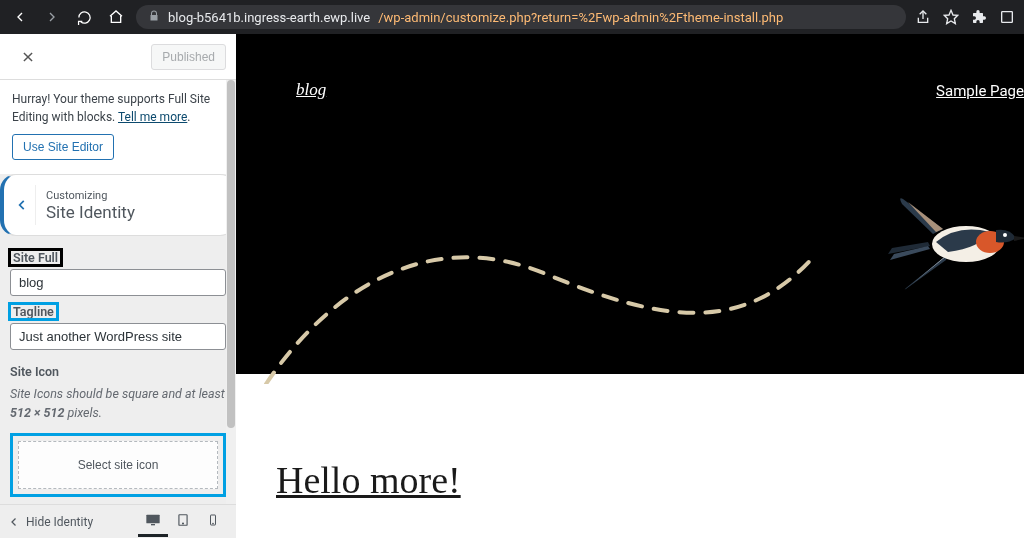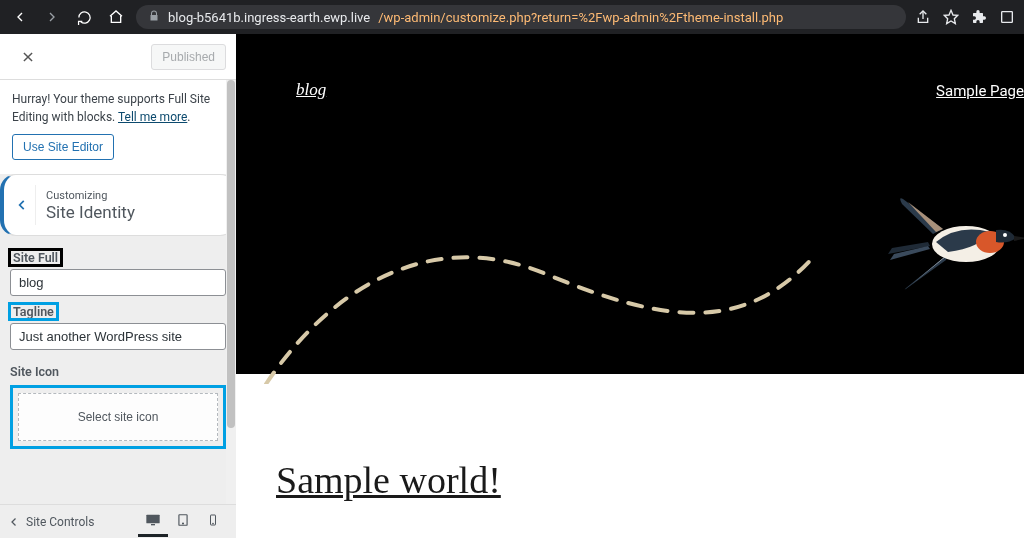--- a/index.html
+++ b/index.html
@@ -147,35 +147,38 @@
 
     <div class="controls">
       <span class="field-label hl-black">Site Full</span>
       <input class="text-input" value="blog" style="">
 
       <br>
       <span class="field-label hl-blue">Tagline</span>
       <input class="text-input" value="Just another WordPress site" style="">
 
       <div class="section-head">Site Icon</div>
+      <div class="desc">
+        <span>Site Icons should be square and at least </span><b>512 × 512</b><span> pixels.</span>
+      </div>
       <div class="select-icon-wrap">
         <button class="select-icon-btn">Select site icon</button>
       </div>
     </div>
 
     <div class="scroll-track">
       <div class="scroll-thumb"></div>
     </div>
 
     <div class="sidebar-footer">
       <div class="hide-controls">
         <svg width="12" height="12" viewBox="0 0 24 24" fill="none" stroke="currentColor" stroke-width="2.5">
             <polyline points="15 5 8 12 15 19"></polyline>
           </svg>
-        <span>Site Controls</span>
+        <span>Hide Identity</span>
       </div>
       <div class="device-btns">
         <div class="device-btn active">
           <svg width="16" height="16" viewBox="0 0 24 24" fill="currentColor">
               <rect x="2" y="4" width="20" height="13" rx="1"></rect>
               <rect x="9" y="18" width="6" height="2"></rect>
             </svg>
         </div>
         <div class="device-btn">
           <svg width="14" height="14" viewBox="0 0 24 24" fill="none" stroke="currentColor" stroke-width="2">
@@ -217,15 +220,15 @@
         <path d="M48 48 Q70 30 102 38 Q92 54 60 58 Z" fill="#2b3a4a"></path>
 
         <ellipse cx="102" cy="48" rx="14" ry="11" fill="#d8572a"></ellipse>
 
         <path d="M108 36 Q122 34 128 44 Q120 50 108 48 Z" fill="#1f2a36"></path>
         <circle cx="117" cy="41" r="2" fill="#fff"></circle>
 
         <path d="M126 42 L140 44 L126 47 Z" fill="#1a1a1a"></path>
       </svg>
     </div>
-    <a href="#" class="post-title">Sample world!</a>
+    <a href="#" class="post-title">Hello more!</a>
   </div>
 </div>
 
 </body></html>

